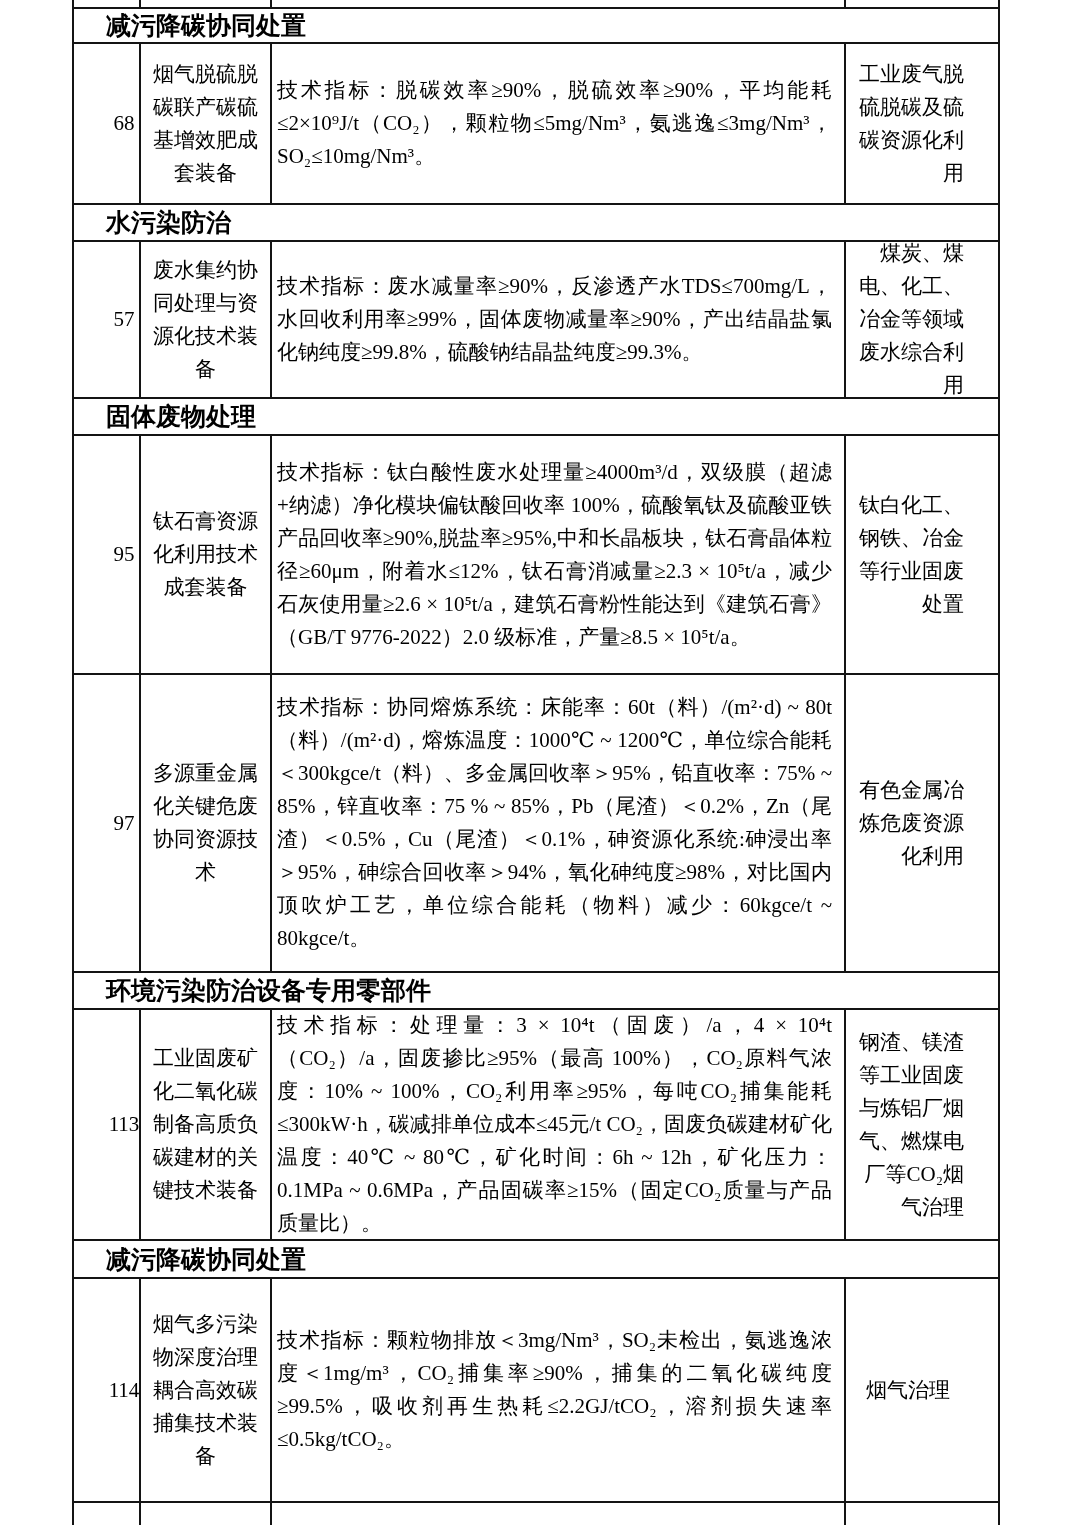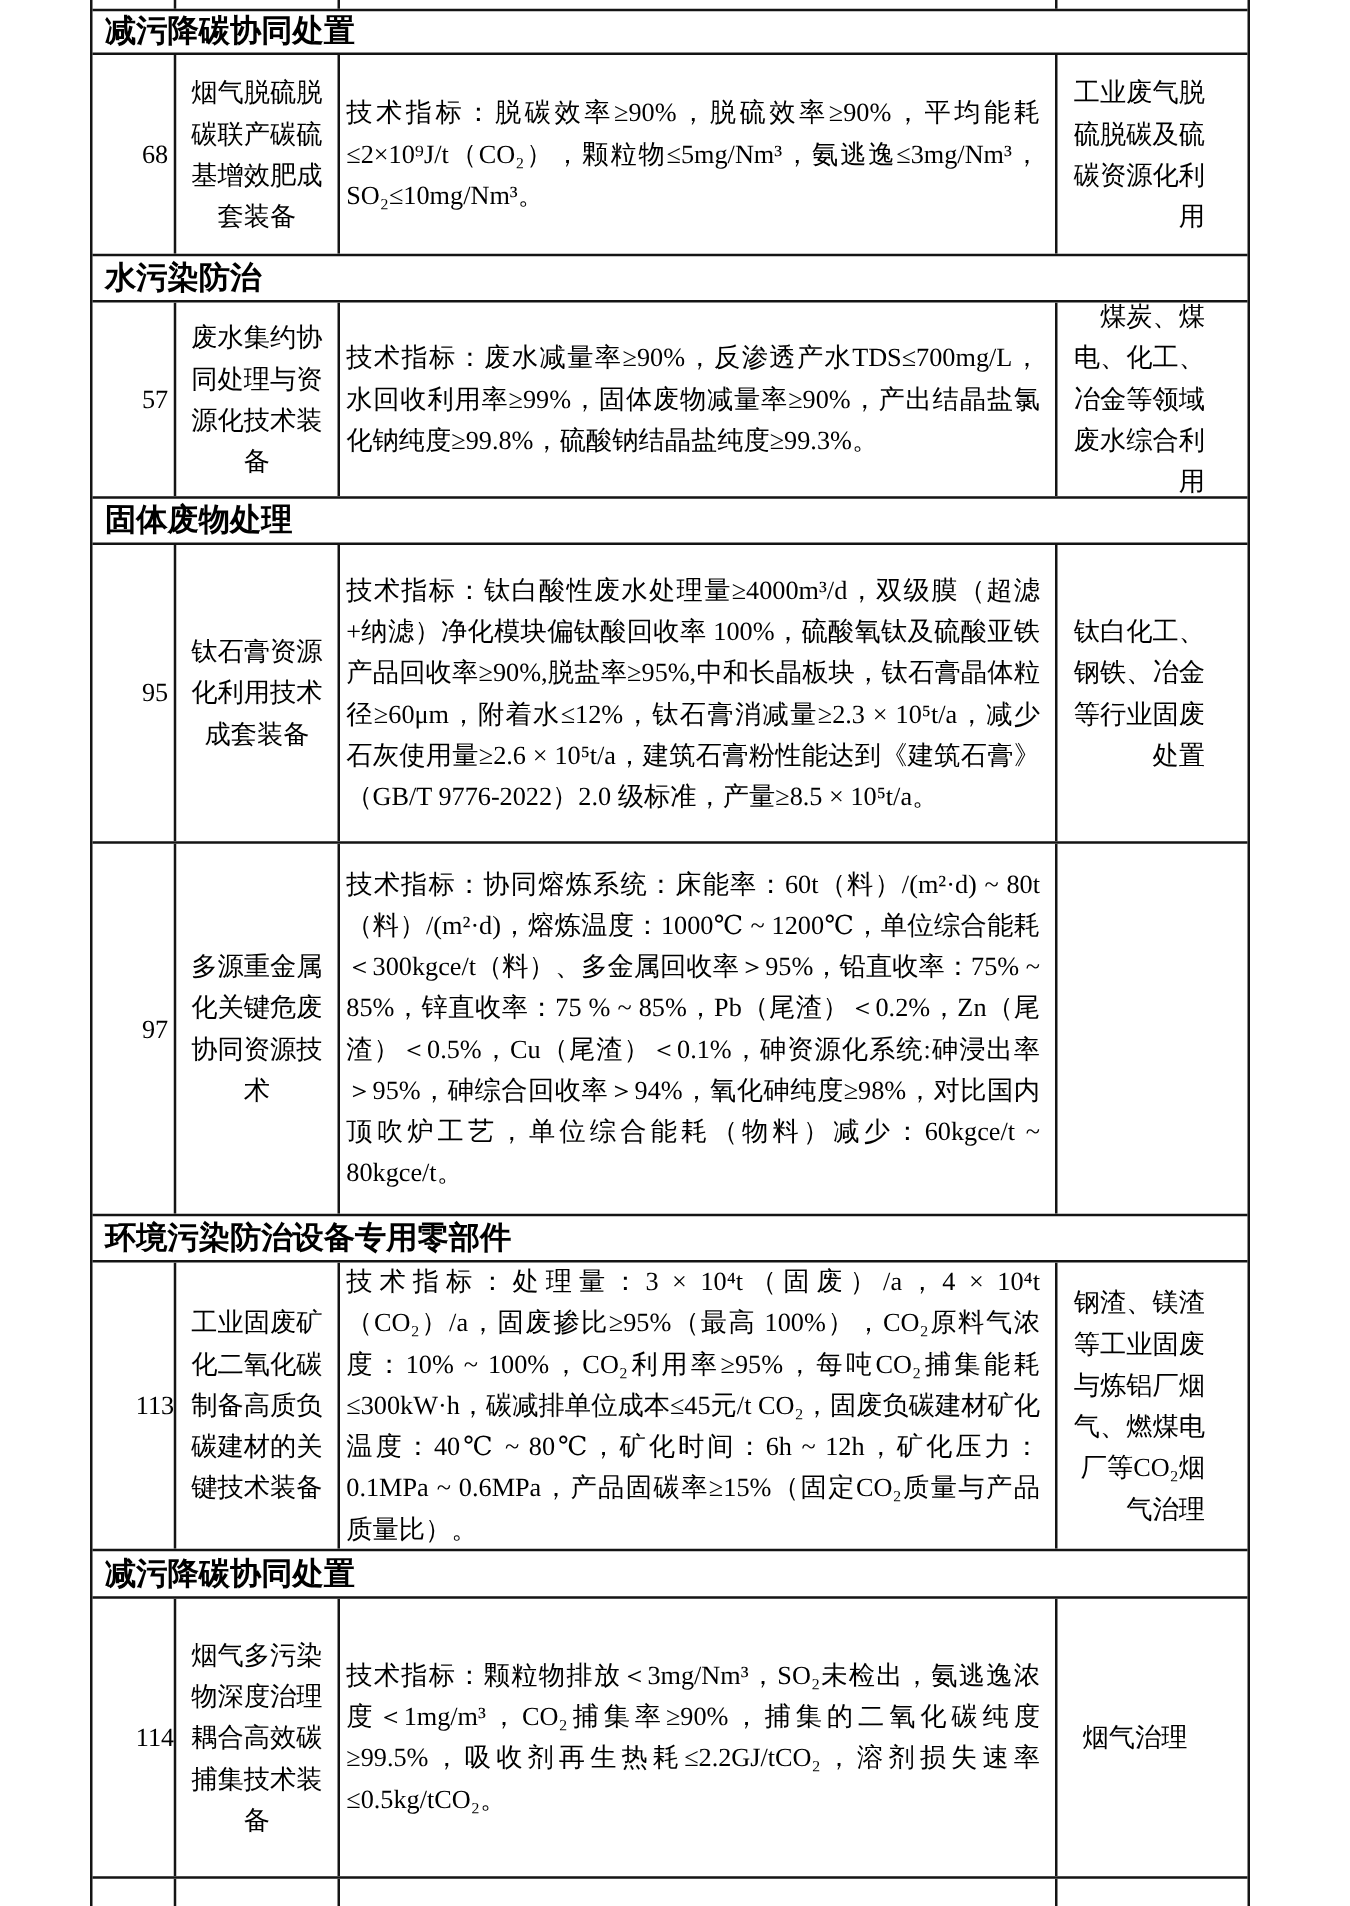--- a/index.html
+++ b/index.html
@@ -52,20 +52,21 @@
   .cell.c-app   { text-align: right; padding: 4px 6px; }
   .section-title {
     font-family: "Liberation Sans", "DejaVu Sans", sans-serif;
     font-weight: 700;
     font-size: 25px;
     line-height: 35px;
     padding: 0 15px 0 10px;
     display: flex;
     align-items: center;
     height: 100%;
+    margin-left: 22px;
   }
   
   .h-sliver-top { height: 9px; }
   .h-sec1  { height: 35px; }
   .h-r68   { height: 161px; }
   .h-sec2  { height: 37px; text-align: center; }
   .h-r79   { height: 157px; }
   .h-sec3  { height: 37px; }
   .h-r95   { height: 239px; }
   .h-r97   { height: 298px; }
@@ -118,20 +119,21 @@
       <div class="cell c-no">95</div>
       <div class="cell c-name">钛石膏资源化利用技术成套装备</div>
       <div class="cell c-spec">技术指标：钛白酸性废水处理量≥4000m³/d，双级膜（超滤+纳滤）净化模块偏钛酸回收率 100%，硫酸氧钛及硫酸亚铁产品回收率≥90%,脱盐率≥95%,中和长晶板块，钛石膏晶体粒径≥60μm，附着水≤12%，钛石膏消减量≥2.3 × 10⁵t/a，减少石灰使用量≥2.6 × 10⁵t/a，建筑石膏粉性能达到《建筑石膏》（GB/T 9776-2022）2.0 级标准，产量≥8.5 × 10⁵t/a。</div>
       <div class="cell c-app">钛白化工、钢铁、冶金等行业固废处置</div>
     </div>
 
     <div class="t-row h-r97">
       <div class="cell c-no">97</div>
       <div class="cell c-name">多源重金属化关键危废协同资源技术</div>
       <div class="cell c-spec">技术指标：协同熔炼系统：床能率：60t（料）/(m²·d) ~ 80t（料）/(m²·d)，熔炼温度：1000℃ ~ 1200℃，单位综合能耗＜300kgce/t（料）、多金属回收率＞95%，铅直收率：75% ~ 85%，锌直收率：75 % ~ 85%，Pb（尾渣）＜0.2%，Zn（尾渣）＜0.5%，Cu（尾渣）＜0.1%，砷资源化系统:砷浸出率＞95%，砷综合回收率＞94%，氧化砷纯度≥98%，对比国内顶吹炉工艺，单位综合能耗（物料）减少：60kgce/t ~ 80kgce/t。</div>
+      <div class="cell c-app">有色金属冶炼危废资源化利用</div>
     </div>
 
     <div class="t-row section-row h-sec4">
       <div class="section-title">环境污染防治设备专用零部件</div>
     </div>
 
     <div class="t-row h-r113">
       <div class="cell c-no">113</div>
       <div class="cell c-name">工业固废矿化二氧化碳制备高质负碳建材的关键技术装备</div>
       <div class="cell c-spec">技术指标：处理量：3 × 10⁴t（固废）/a，4 × 10⁴t（CO₂）/a，固废掺比≥95%（最高 100%），CO₂原料气浓度：10% ~ 100%，CO₂利用率≥95%，每吨CO₂捕集能耗≤300kW·h，碳减排单位成本≤45元/t CO₂，固废负碳建材矿化温度：40℃ ~ 80℃，矿化时间：6h ~ 12h，矿化压力：0.1MPa ~ 0.6MPa，产品固碳率≥15%（固定CO₂质量与产品质量比）。</div>

